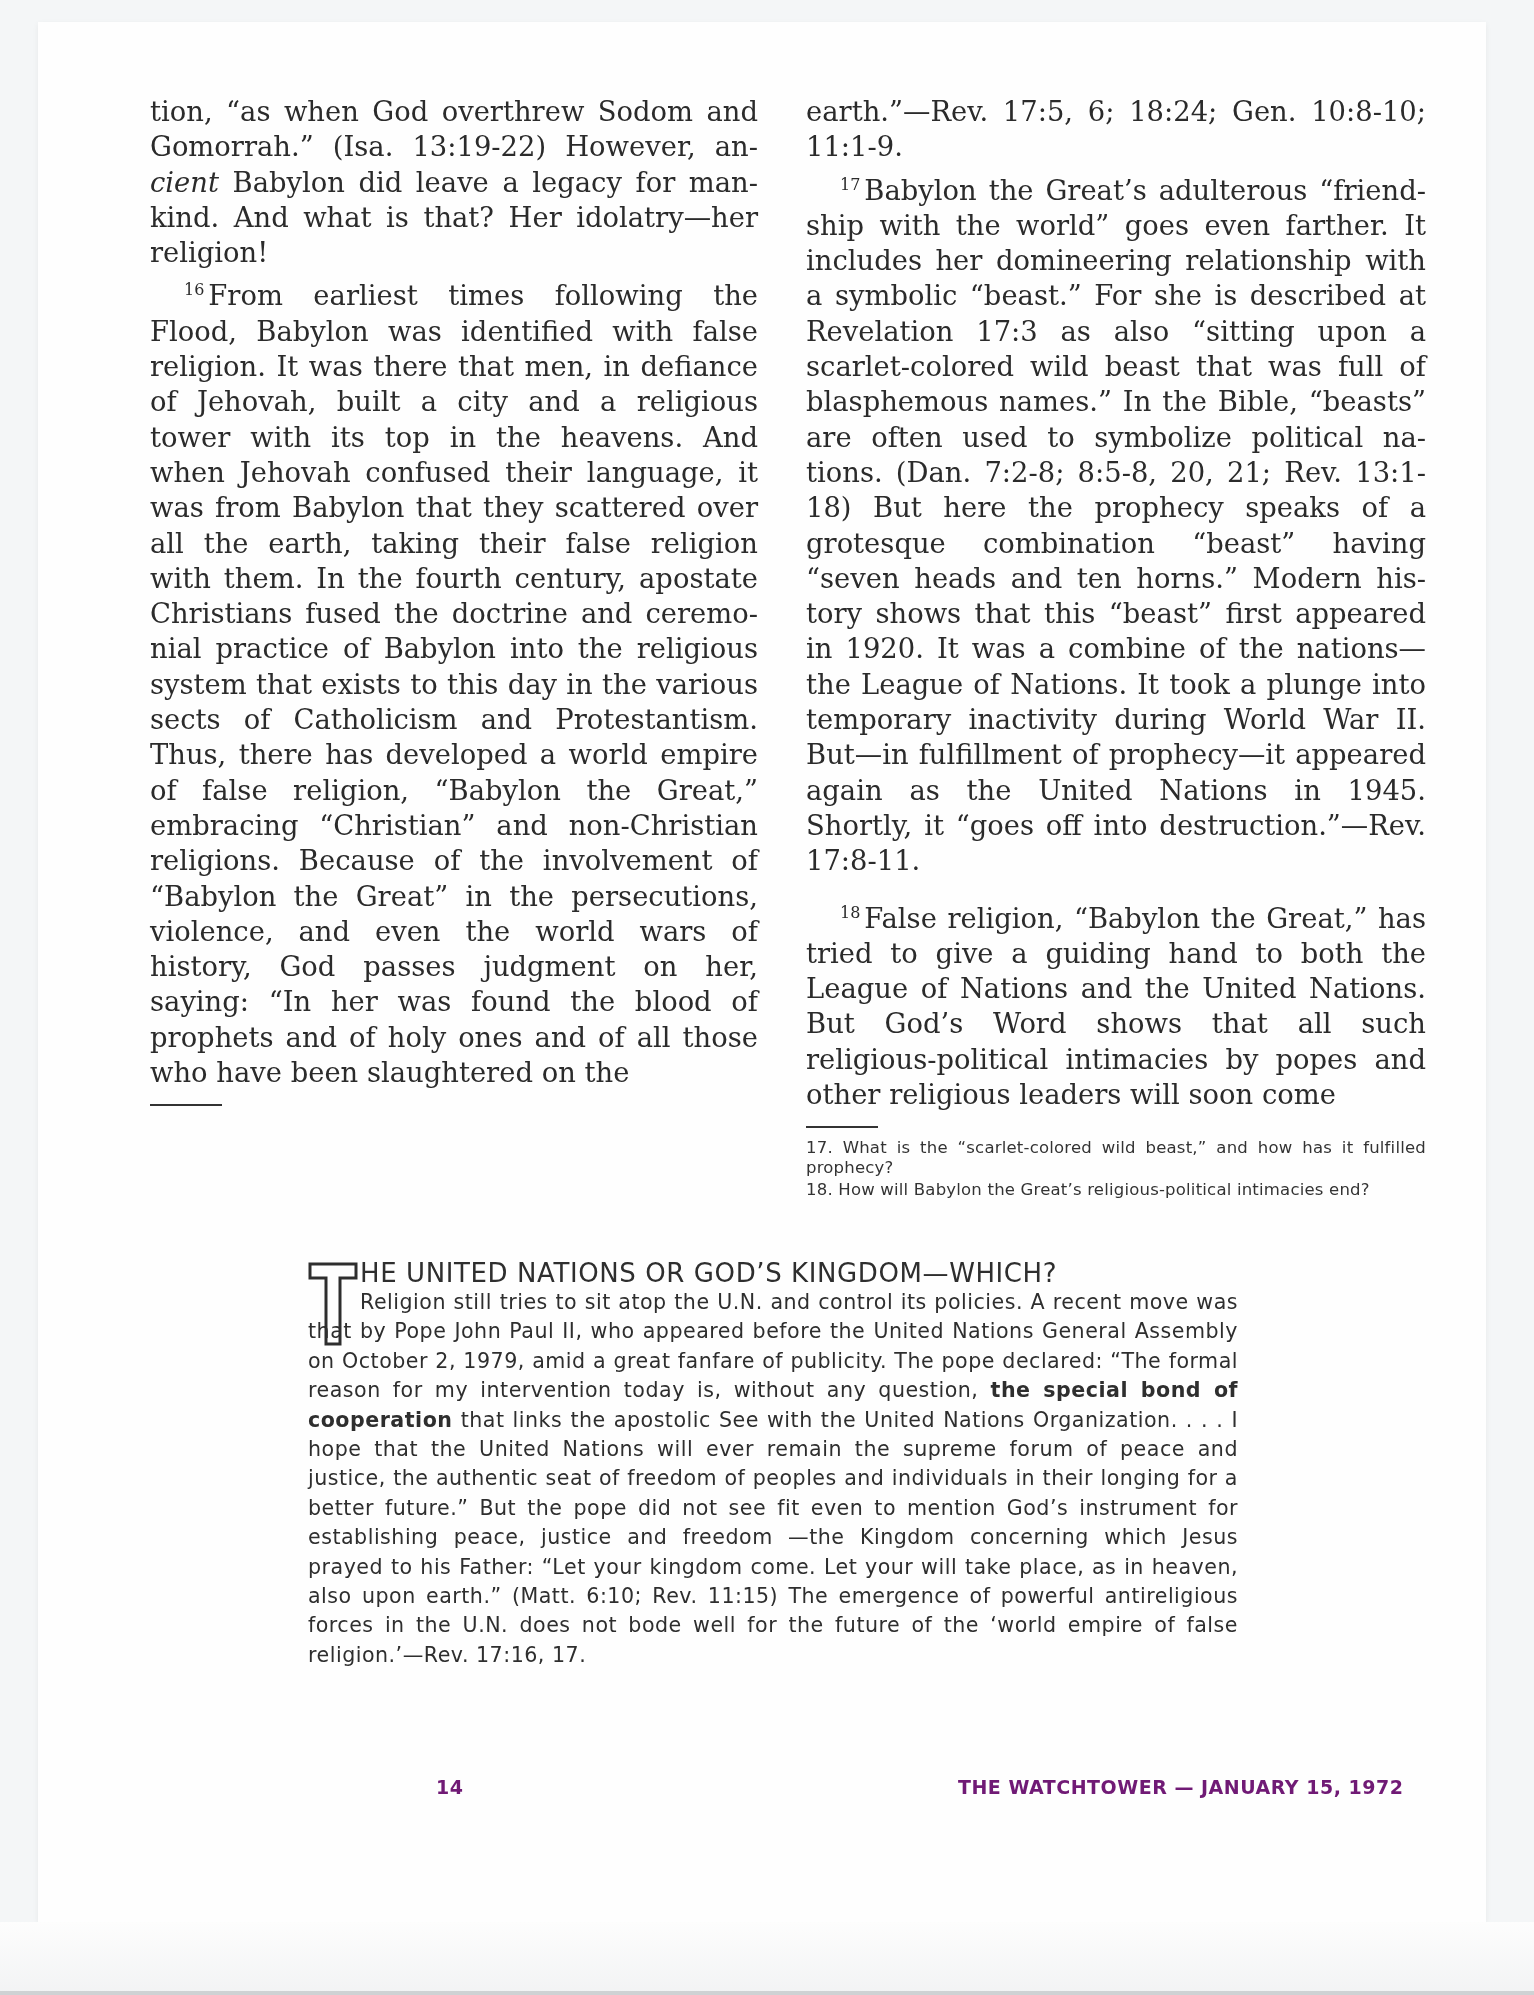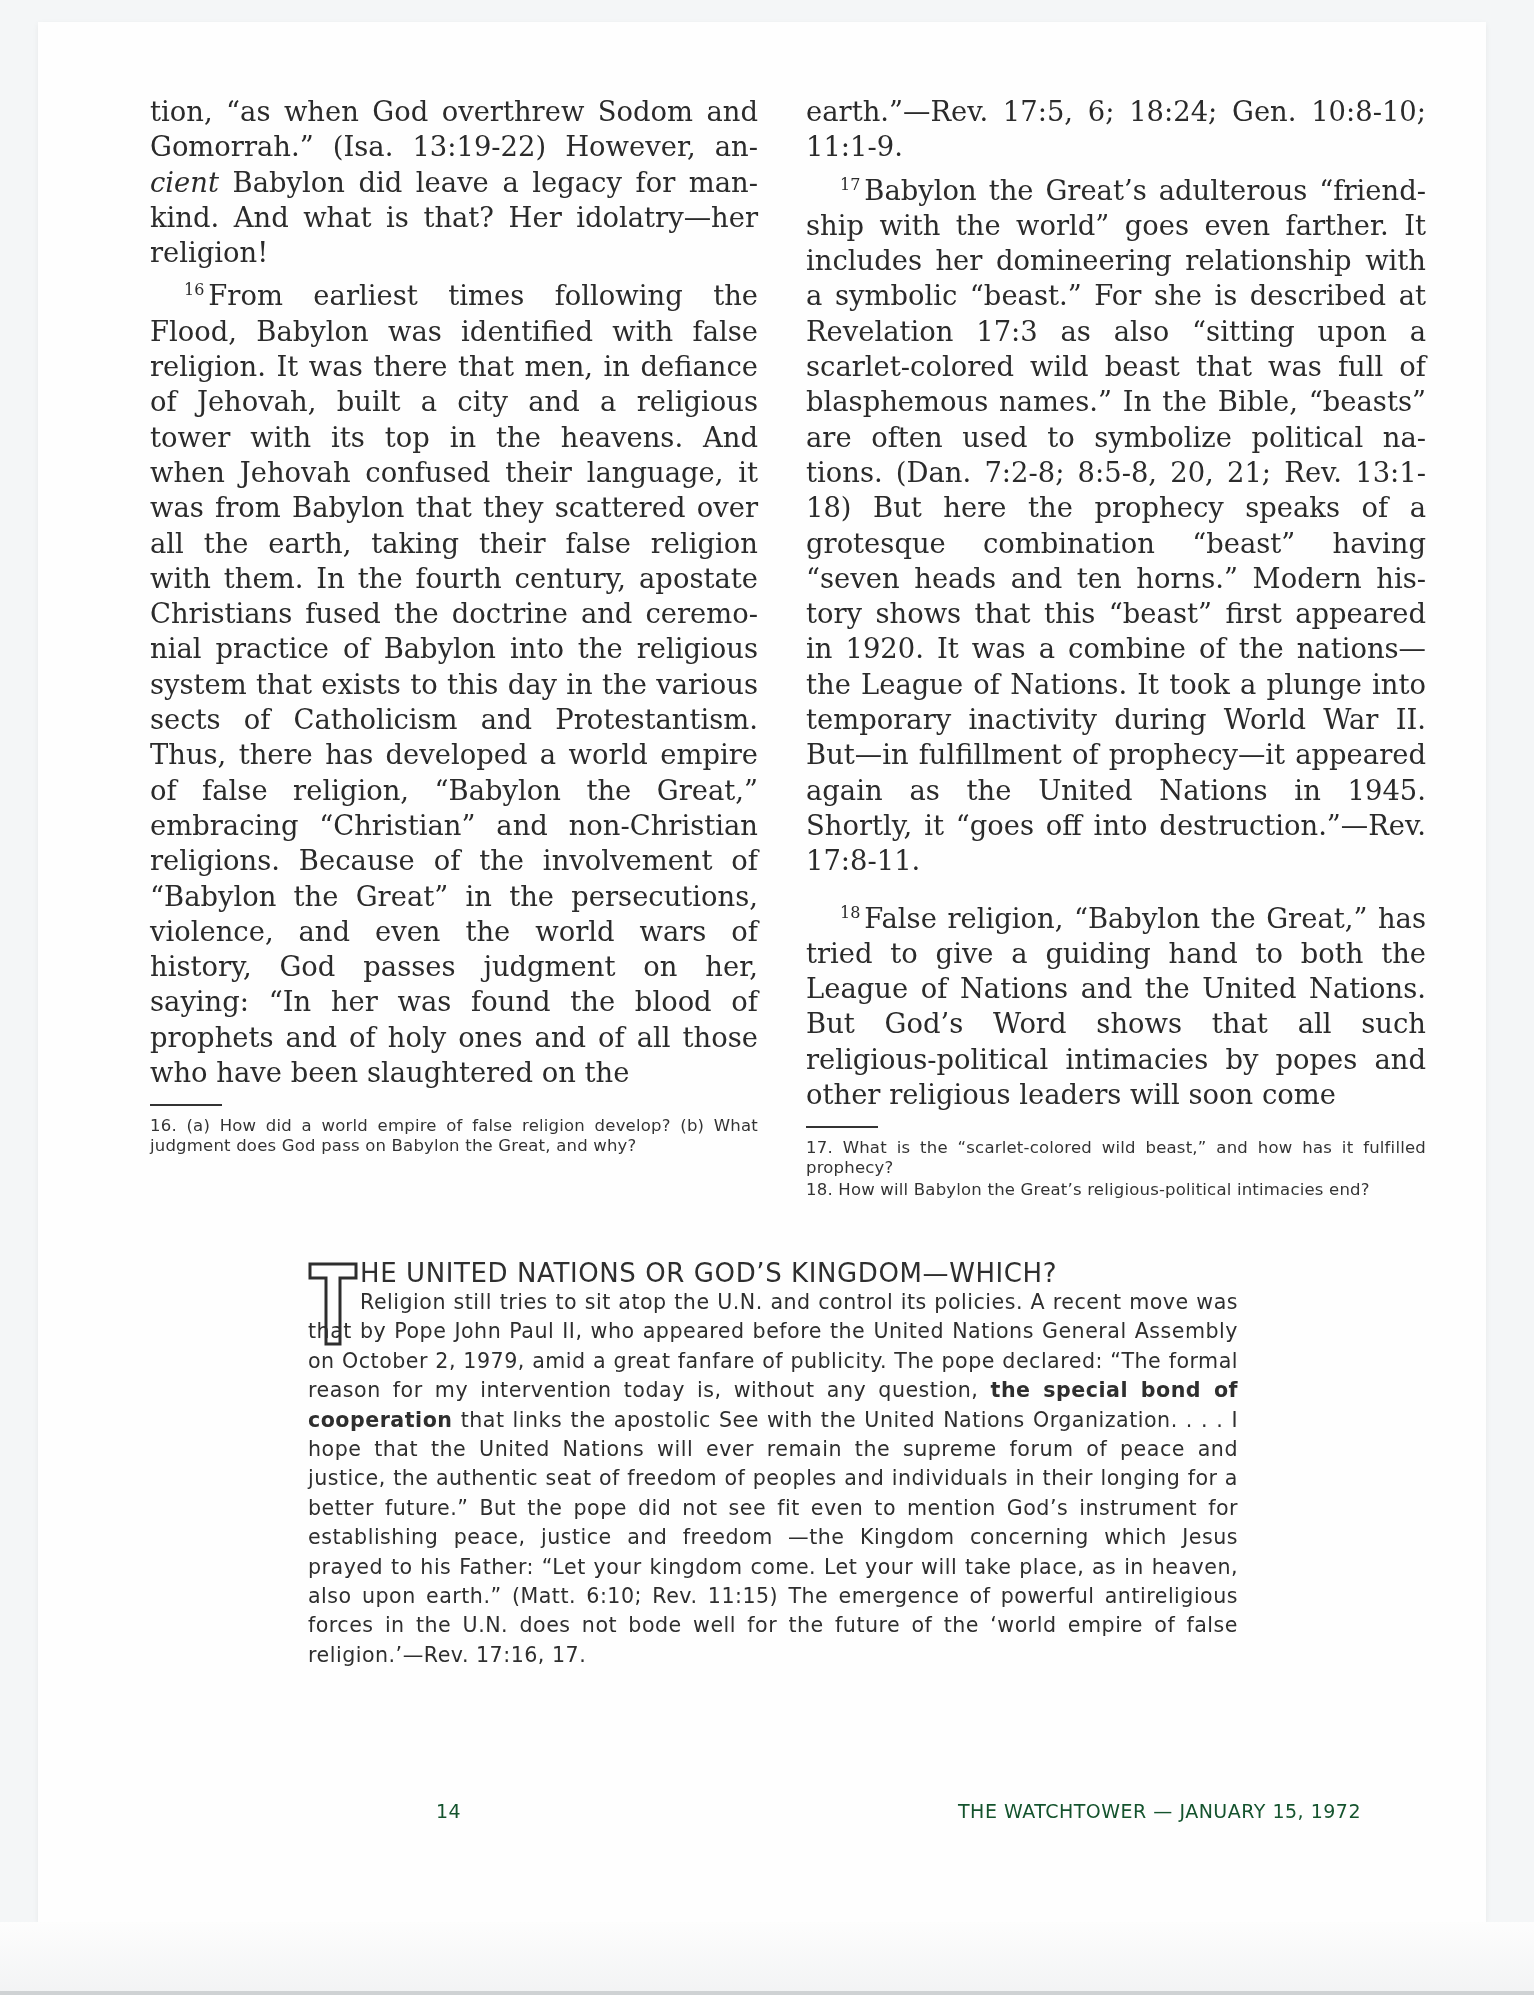--- a/index.html
+++ b/index.html
@@ -95,25 +95,24 @@
     }
     .box-body {
       margin: 0;
       text-align: justify;
     }
     .bold { font-weight: bold; }
     .folio {
       position: absolute;
       top: 1776px;
       font-family: "DejaVu Sans", sans-serif;
-      font-weight: normal;
+      font-weight: bold;
       font-size: 19px;
-      color: #14532d;
+      color: #701a75;
       letter-spacing: 0.5px;
-      margin-top: 24px;
     }
     .folio.page-num { left: 436px; }
     .folio.running { left: 958px; }
     .shadow-band {
       position: absolute;
       left: 0;
       top: 1922px;
       width: 1534px;
       height: 73px;
       background: linear-gradient(#fdfdfd, #f2f3f4);
@@ -129,21 +128,20 @@
   </style>
 </head>
 <body>
 
 <div class="page">
 
   <div class="col left">
     <p class="noindent"><span>tion, “as when God overthrew Sodom and Gomorrah.” (Isa. 13:19-22) However, an­</span><span class="italic">cient</span><span> Babylon did leave a legacy for man­kind. And what is that? Her idolatry—her religion!</span></p>
     <p class="indent"><sup class="pnum">16</sup><span>From earliest times following the Flood, Babylon was identified with false religion. It was there that men, in defiance of Jehovah, built a city and a religious tower with its top in the heavens. And when Jehovah confused their language, it was from Babylon that they scattered over all the earth, taking their false religion with them. In the fourth century, apostate Christians fused the doctrine and ceremo­nial practice of Babylon into the religious system that exists to this day in the var­ious sects of Catholicism and Protestant­ism. Thus, there has developed a world empire of false religion, “Babylon the Great,” embracing “Christian” and non-Christian religions. Because of the involve­ment of “Babylon the Great” in the per­secutions, violence, and even the world wars of history, God passes judgment on her, saying: “In her was found the blood of prophets and of holy ones and of all those who have been slaughtered on the</span></p>
     <div class="fn-rule"></div>
-    <p class="footnote">16. (a) How did a world empire of false religion de­velop? (b) What judgment does God pass on Babylon the Great, and why?</p>
   </div>
 
   <div class="col right">
     <p class="noindent">earth.”—Rev. 17:5, 6; 18:24; Gen. 10:8-10; 11:1-9.</p>
     <p class="indent"><sup class="pnum">17</sup><span>Babylon the Great’s adulterous “friend­ship with the world” goes even farther. It includes her domineering relationship with a symbolic “beast.” For she is described at Revelation 17:3 as also “sitting upon a scarlet-colored wild beast that was full of blasphemous names.” In the Bible, “beasts” are often used to symbolize political na­tions. (Dan. 7:2-8; 8:5-8, 20, 21; Rev. 13:1-18) But here the prophecy speaks of a grotesque combination “beast” having “seven heads and ten horns.” Modern his­tory shows that this “beast” first appeared in 1920. It was a combine of the nations—the League of Nations. It took a plunge into temporary inactivity during World War II. But—in fulfillment of prophecy—it appeared again as the United Nations in 1945. Shortly, it “goes off into destruc­tion.”—Rev. 17:8-11.</span></p>
     <p class="indent" style="margin-top:22px"><sup class="pnum">18</sup><span>False religion, “Babylon the Great,” has tried to give a guiding hand to both the League of Nations and the United Nations. But God’s Word shows that all such religious-political intimacies by popes and other religious leaders will soon come</span></p>
     <div class="fn-rule"></div>
     <p class="footnote">17. What is the “scarlet-colored wild beast,” and how has it fulfilled prophecy?</p>
     <p class="footnote" style="margin-top:3px">18. How will Babylon the Great’s religious-political intimacies end?</p>
   </div>

